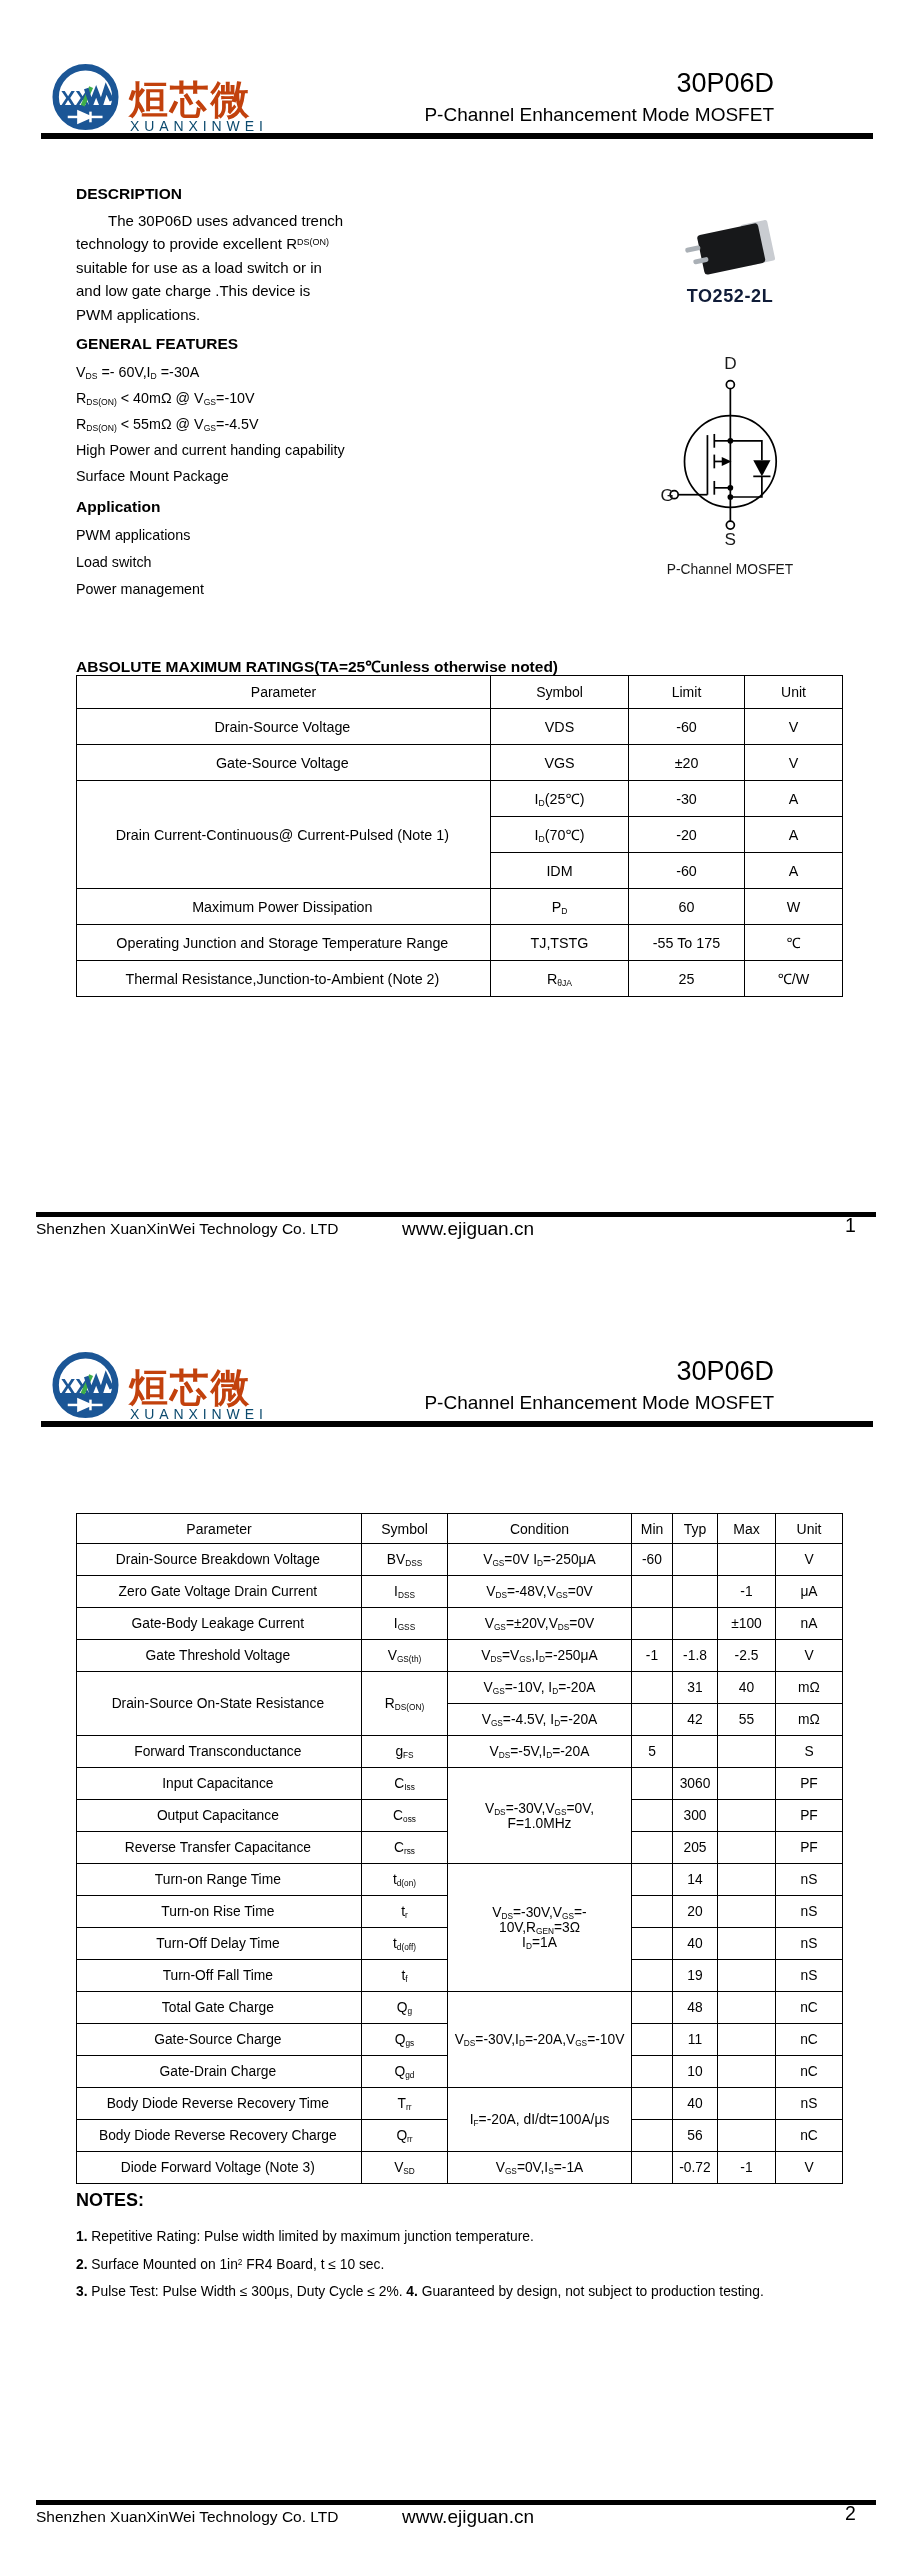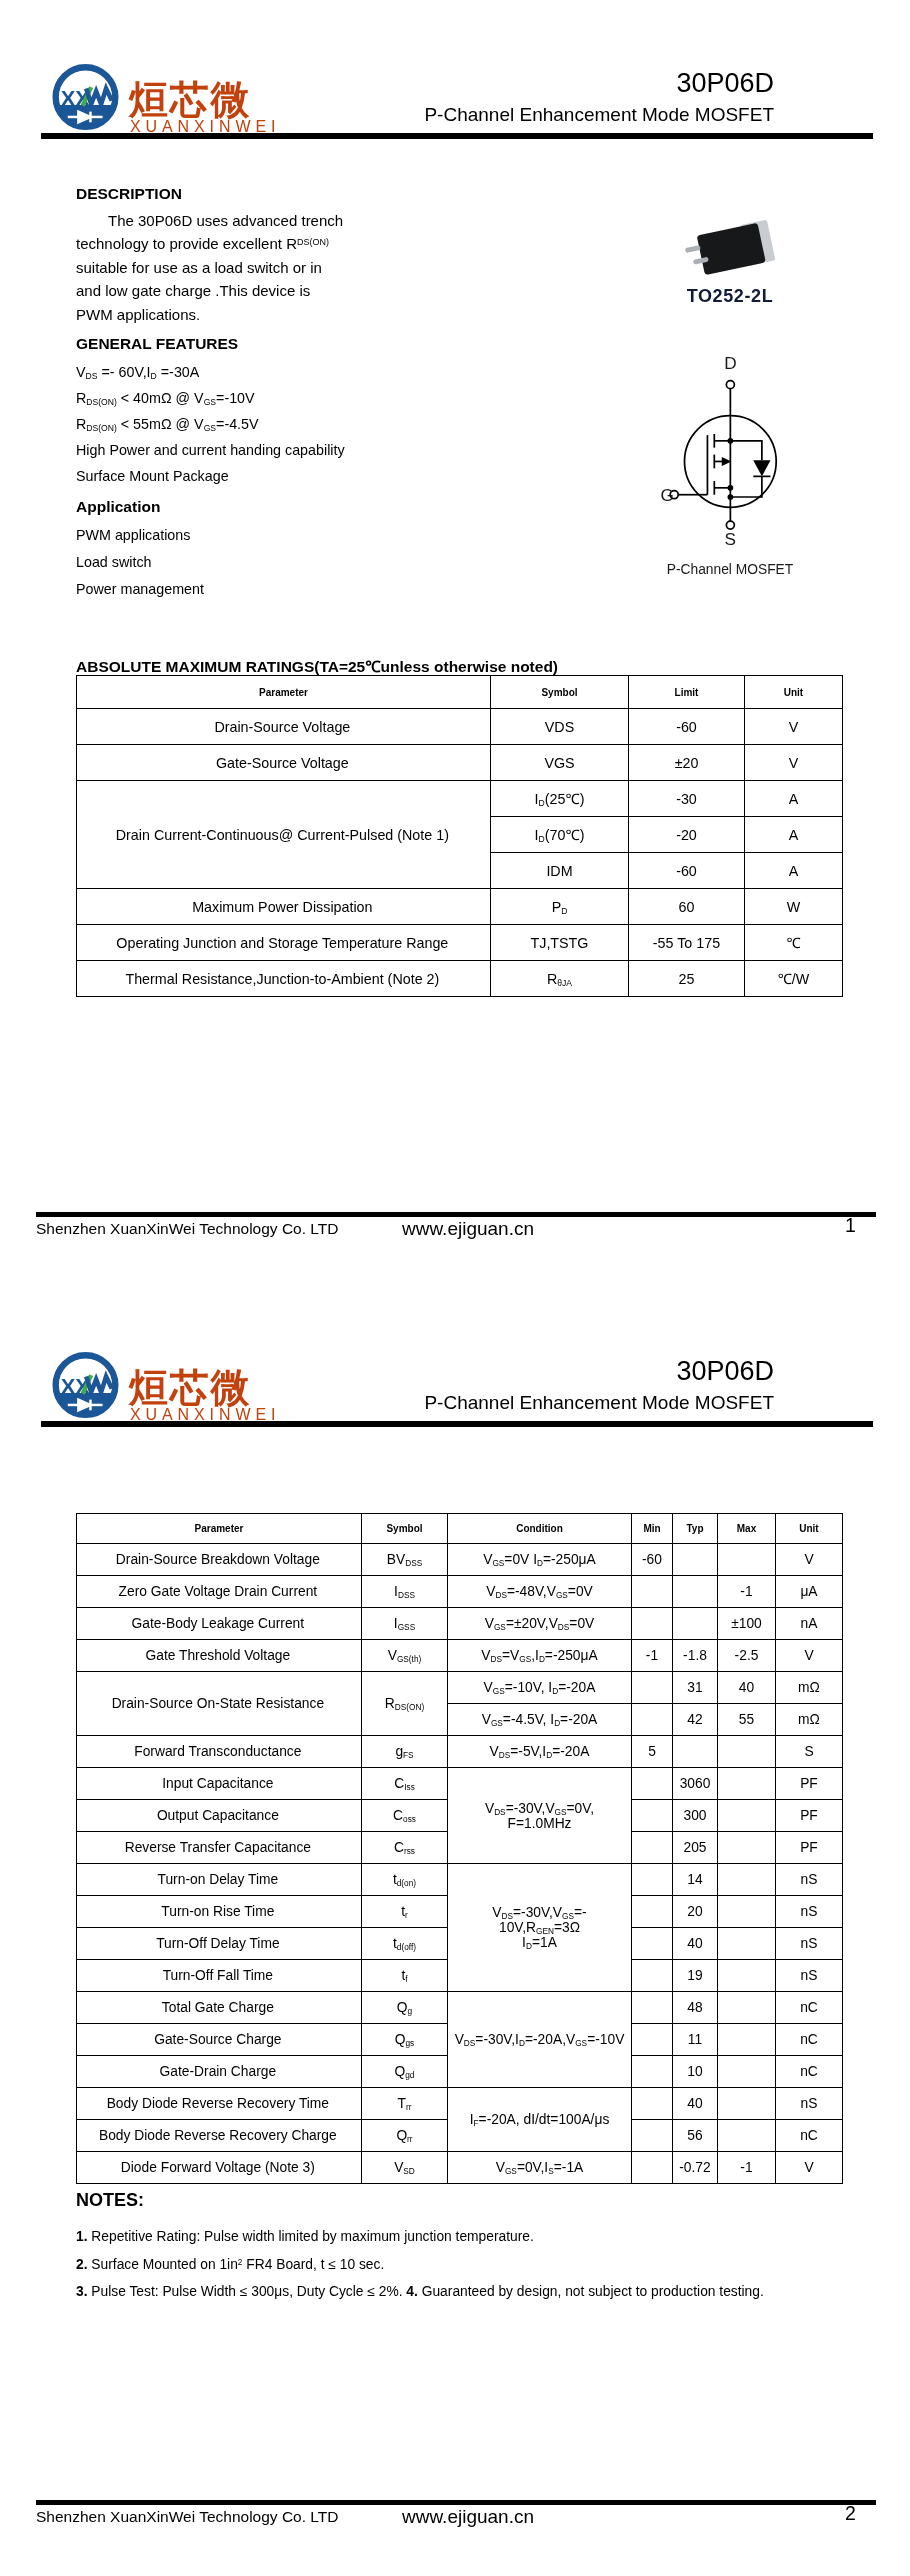--- a/index.html
+++ b/index.html
@@ -4,41 +4,41 @@
 <style>
   html,body{margin:0;padding:0;background:#fff;}
   body{width:910px;font-family:"Liberation Sans",sans-serif;color:#000;}
   .page{position:relative;width:910px;height:1288px;background:#fff;overflow:hidden;}
   .rule{position:absolute;background:#000;}
   .hdr-rule{left:41px;top:133px;width:832px;height:5.7px;}
   .f-rule{left:36px;top:1212px;width:840px;height:5.2px;}
   
   .emblem{position:absolute;left:50px;top:63px;width:71px;height:71px;}
   .logo-cn{position:absolute;left:129px;top:73px;font-size:39px;font-weight:bold;letter-spacing:1.7px;color:#c2410c;white-space:nowrap;}
-  .logo-en{position:absolute;left:130px;top:118px;font-size:16px;letter-spacing:4.9px;color:#c2410c;white-space:nowrap;}
+  .logo-en{position:absolute;left:130px;top:118px;font-size:14px;letter-spacing:4.9px;color:#0c4a6e;white-space:nowrap;}
   .pn{position:absolute;right:136px;top:68px;font-size:27px;color:#000;text-align:right;}
   .subt{position:absolute;right:136px;top:104px;font-size:19px;color:#000;text-align:right;}
   
   .leftcol{position:absolute;left:76px;top:185px;width:442px;}
   .h1{font-size:15.5px;font-weight:bold;margin:0 0 5.7px 0;}
   .h1.mt{margin-top:9.2px;}
   .pline{font-size:15px;line-height:23.5px;}
   .pline.ind{padding-left:32px;}
   .fline{font-size:14.3px;line-height:26px;}
   .aline{font-size:14.3px;line-height:27px;}
   
   .pkg{position:absolute;left:678px;top:213px;width:109px;height:68px;}
   .pkg-label{position:absolute;left:641px;top:286px;width:178px;text-align:center;font-size:18px;font-weight:bold;color:#101c38;letter-spacing:0.6px;}
   .mos{position:absolute;left:657px;top:349px;width:149px;height:198px;}
   .sym-cap{position:absolute;left:641px;top:562px;width:178px;text-align:center;font-size:13.8px;color:#1a1a1a;}
   
   .tbl-title{position:absolute;left:76px;font-size:15.5px;font-weight:bold;white-space:nowrap;}
   table{border-collapse:collapse;table-layout:fixed;position:absolute;left:76px;border:1.7px solid #000;background:#fff;}
   td,th{border:1.1px solid #000;text-align:center;vertical-align:middle;padding:1.1px 2.3px;overflow:hidden;}
-  th{font-size:10px;font-weight:bold;}
+  th{font-size:14px;font-weight:normal;}
   td{font-size:14.3px;}
   .t1{top:675px;width:766px;}
   .t1 tr{height:36px;}
   .t1 tr.hd{height:33px;}
   .t2{top:225px;width:766px;}
   .t2 tr{height:32px;}
   .t2 tr.hd{height:30px;}
   .t2 td{font-size:13.8px;}
   td.pl{text-align:center;padding-left:0;}
   sub{font-size:60%;vertical-align:-0.22em;line-height:0;}
@@ -327,21 +327,21 @@
         </tr>
     <tr>
           <td class="pl">Reverse Transfer Capacitance</td>
           <td>C<sub>rss</sub></td>
           <td></td>
           <td>205</td>
           <td></td>
           <td>PF</td>
         </tr>
     <tr>
-          <td class="pl">Turn-on Delay Time</td>
+          <td class="pl">Turn-on Range Time</td>
           <td>t<sub>d(on)</sub></td>
           <td rowspan="4">V<sub>DS</sub>=-30V,V<sub>GS</sub>=-<br>10V,R<sub>GEN</sub>=3Ω<br>I<sub>D</sub>=1A</td>
           <td></td>
           <td>14</td>
           <td></td>
           <td>nS</td>
         </tr>
     <tr>
           <td class="pl">Turn-on Rise Time</td>
           <td>t<sub>r</sub></td>

